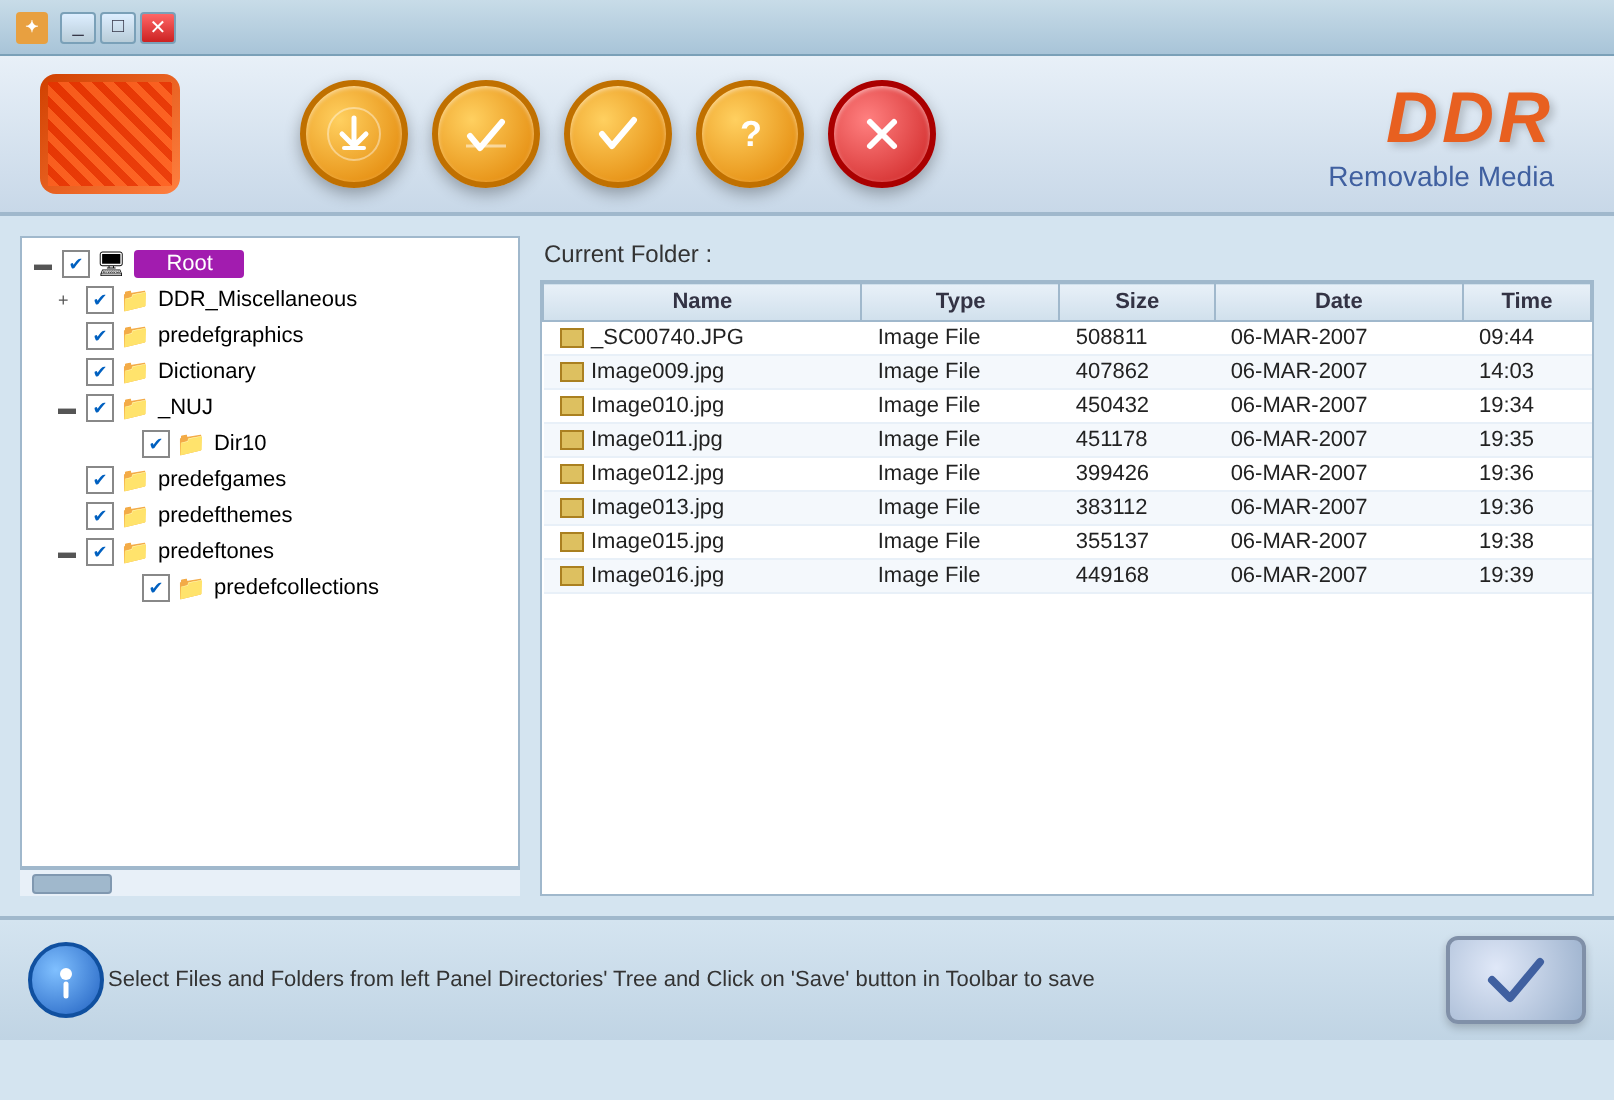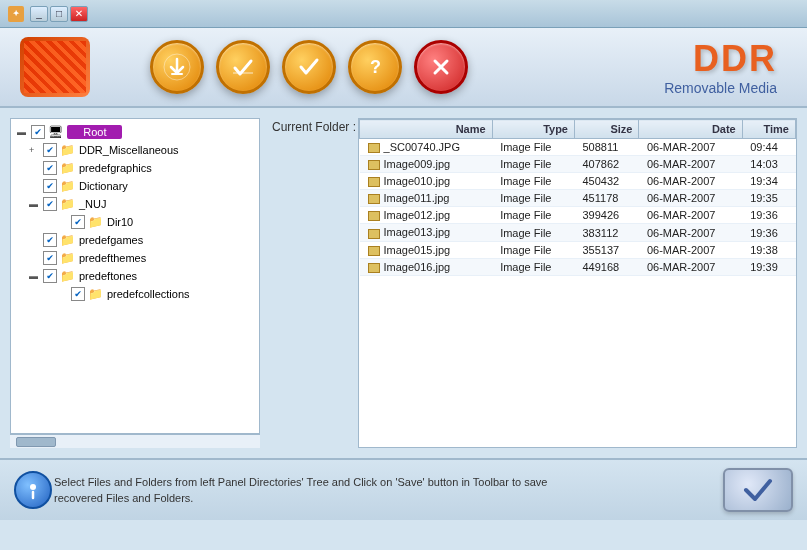--- a/index.html
+++ b/index.html
@@ -98,20 +98,21 @@
     .header-brand {
       position: absolute;
       right: 30px;
       text-align: right;
     }
     .brand-ddr {
       font-size: 36px;
       font-weight: bold;
       color: #e86020;
       text-shadow: 2px 2px 4px rgba(0,0,0,0.2);
+      font-style: italic;
       letter-spacing: 2px;
     }
     .brand-sub {
       font-size: 14px;
       color: #4060a0;
       font-weight: 500;
     }
 
     
     .main-area {
@@ -157,21 +158,21 @@
       margin-right: 4px;
       font-size: 12px;
     }
     .tree-label { font-size: 11px; }
     .tree-indent { padding-left: 14px; }
 
     
     .file-panel {
       flex: 1;
       display: flex;
-      flex-direction: row;
+      flex-direction: column;
     }
     .current-folder-label {
       font-size: 12px;
       color: #333;
       margin-bottom: 4px;
       padding: 2px;
     }
     .file-table-container {
       flex: 1;
       border: 1px solid #a0b8cc;
@@ -180,21 +181,21 @@
     }
     .file-table {
       width: 100%;
       border-collapse: collapse;
       font-size: 11px;
     }
     .file-table th {
       background: linear-gradient(to bottom, #e8f0f8, #d0e0ec);
       border: 1px solid #a0b8cc;
       padding: 3px 6px;
-      text-align: right;
+      text-align: center;
       position: sticky; top: 0;
       font-weight: 600;
       color: #334;
     }
     .file-table td {
       border-bottom: 1px solid #e8f0f8;
       padding: 2px 8px;
       color: #222;
     }
     .file-table tr:nth-child(even) td { background: #f4f8fc; }
@@ -493,20 +494,19 @@
 
 <div class="status-bar">
   <div class="status-icon">
     <svg width="22" height="22" viewBox="0 0 22 22">
       <circle cx="11" cy="8" r="3" fill="white"></circle>
       <path d="M11 13 L11 19" stroke="white" stroke-width="2.5" stroke-linecap="round"></path>
     </svg>
   </div>
   <div class="status-text">
     <div>Select Files and Folders from left Panel Directories' Tree and Click on 'Save' button in Toolbar to save</div>
-    <div>recovered Files and Folders.</div>
   </div>
   <div class="save-btn" title="Save">
     <svg width="36" height="30" viewBox="0 0 36 30">
       <path d="M6 15 L15 24 L30 6" stroke="#4060a0" stroke-width="4" stroke-linecap="round" stroke-linejoin="round" fill="none"></path>
     </svg>
   </div>
 </div>
 
 </body></html>

